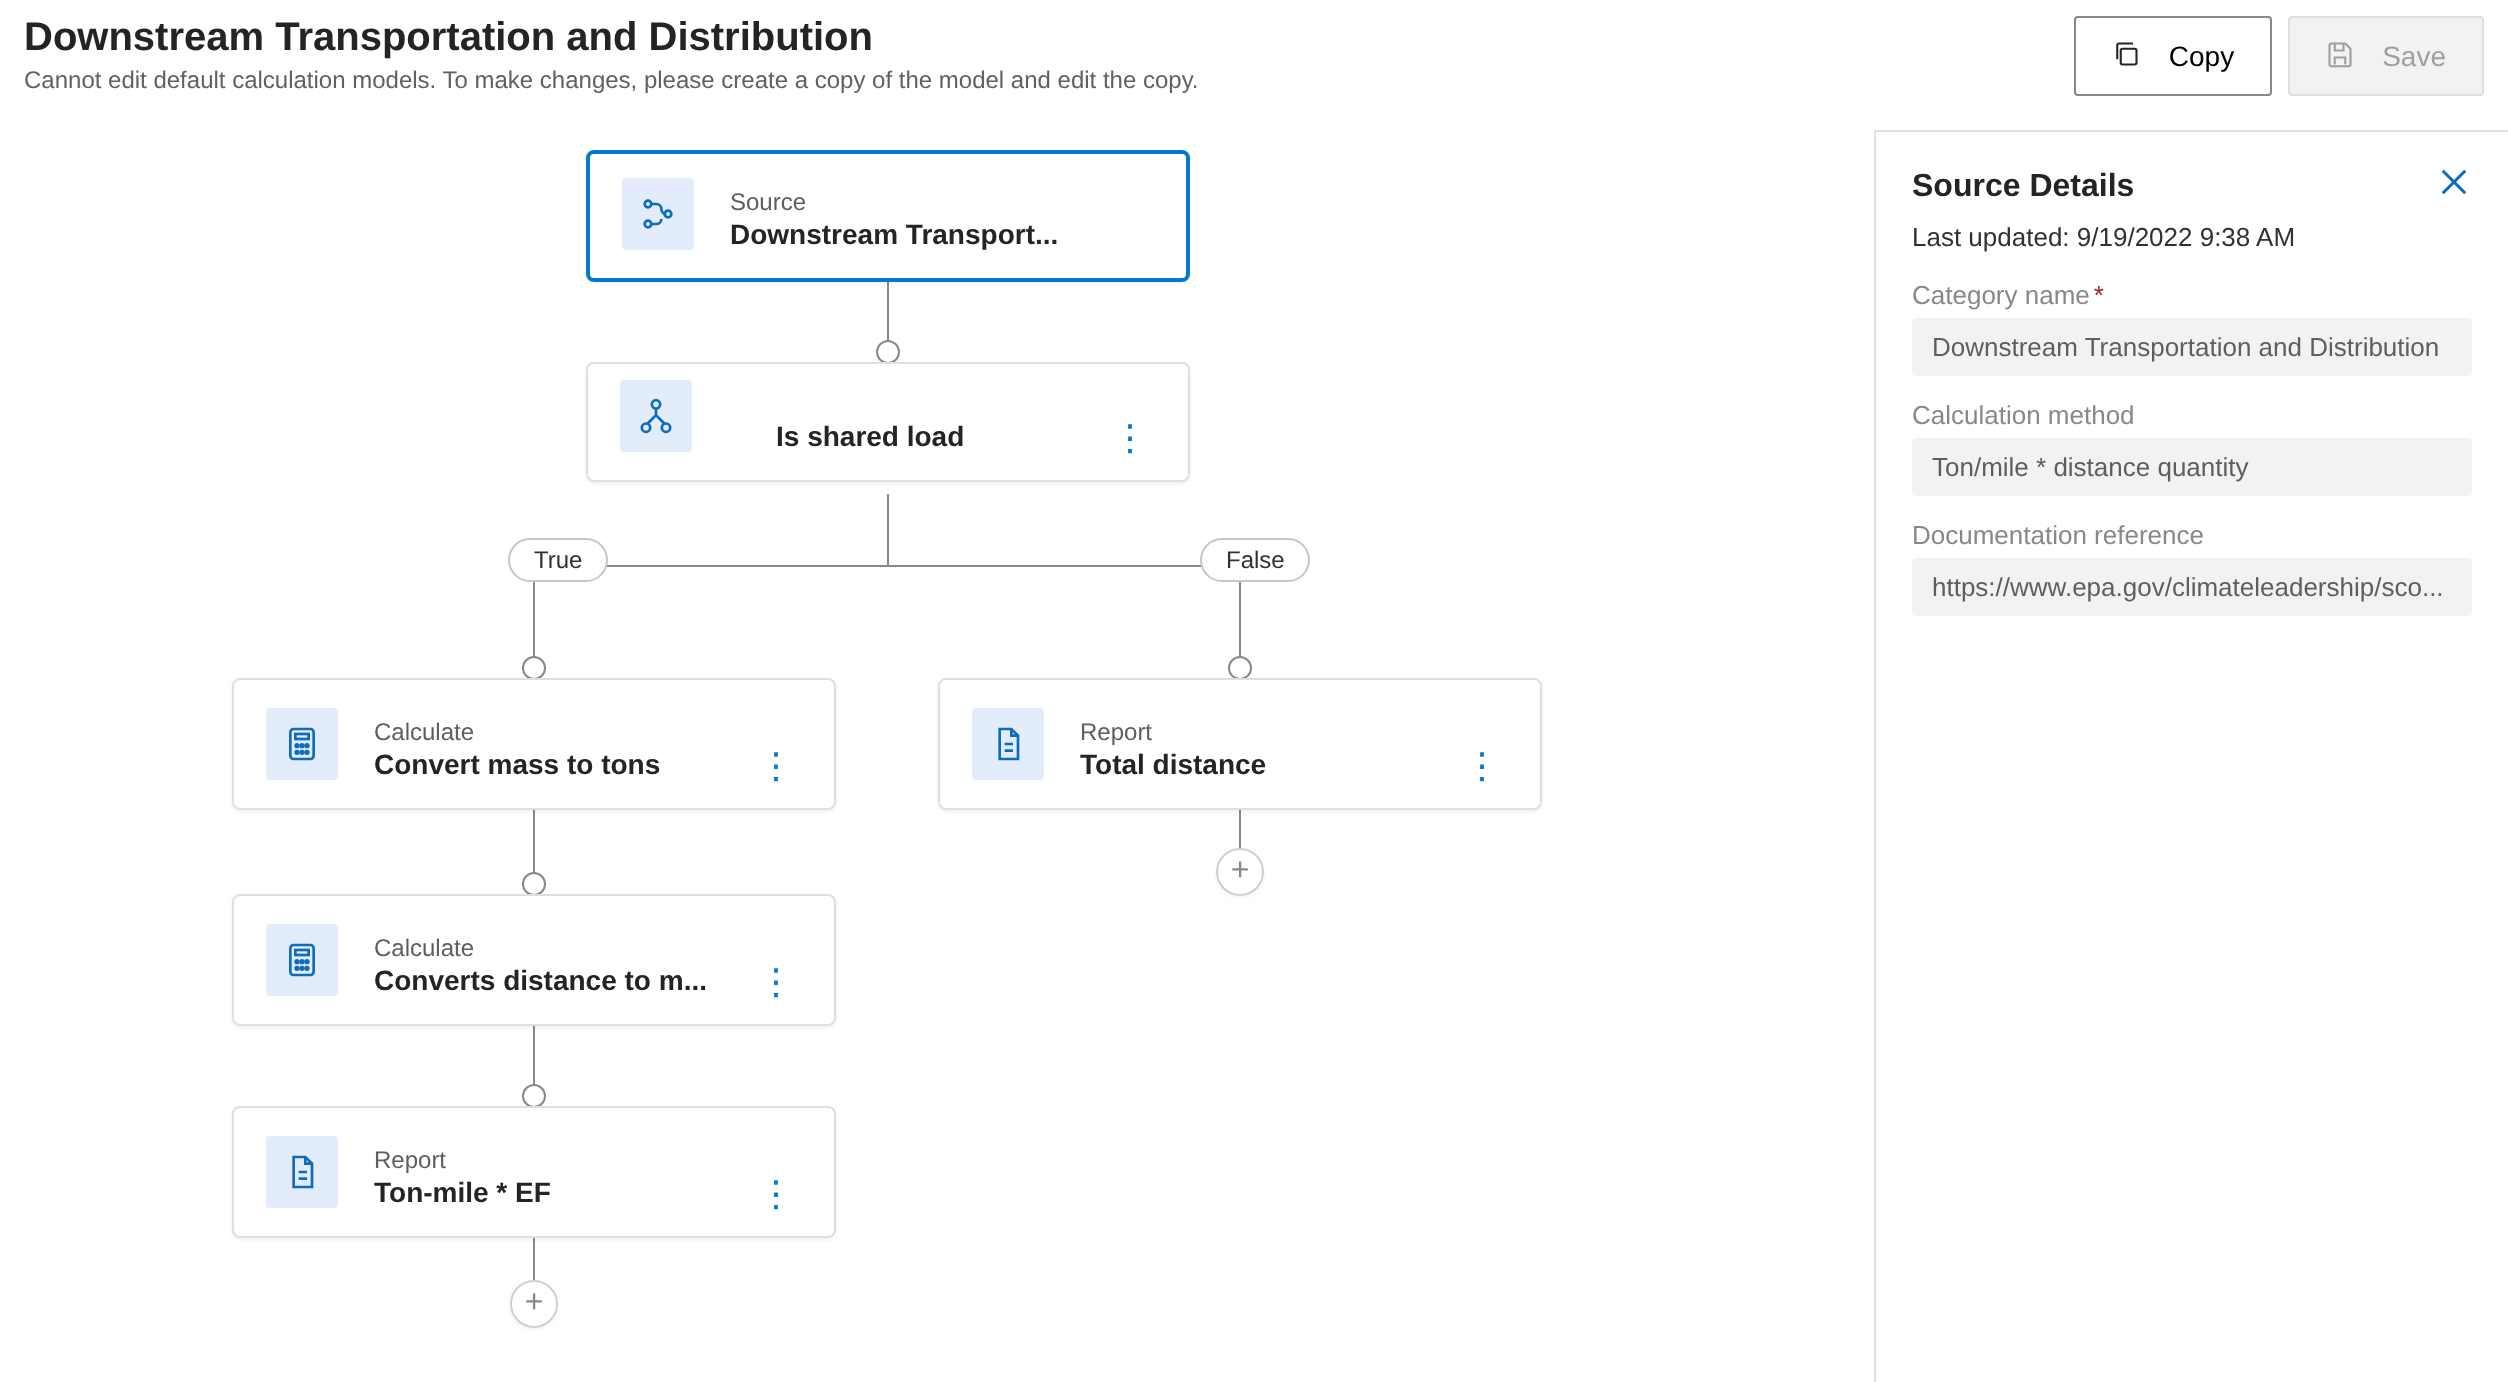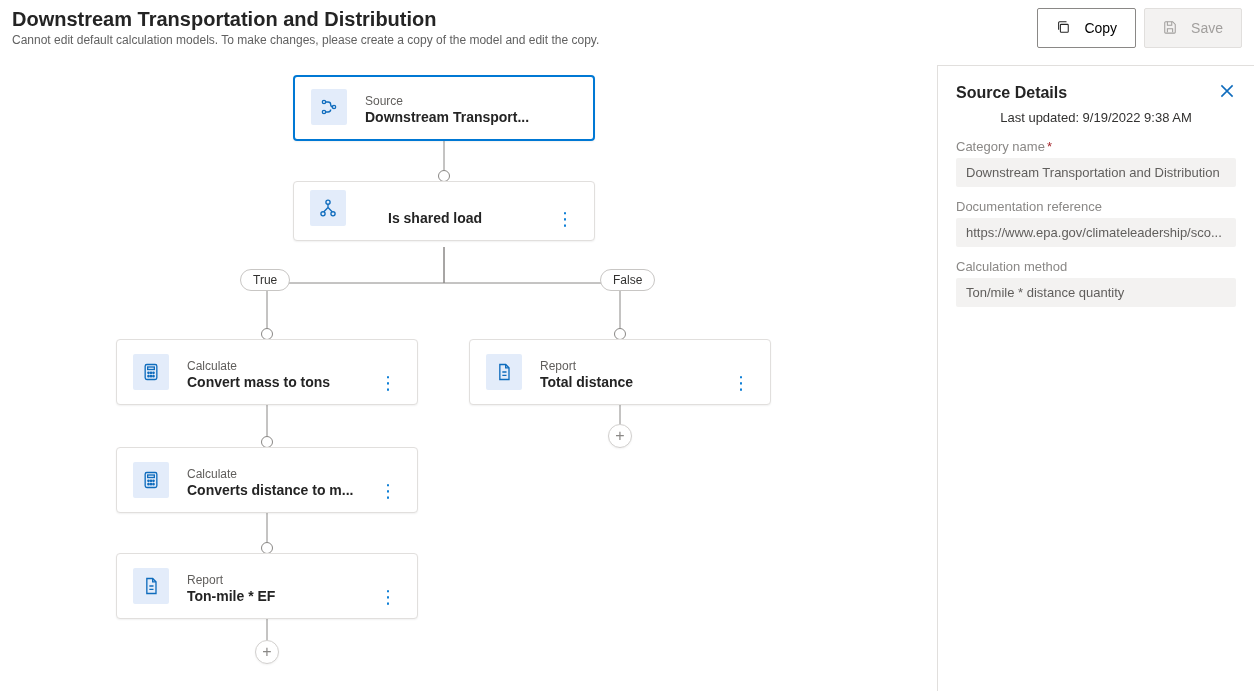--- a/index.html
+++ b/index.html
@@ -167,21 +167,20 @@
     color: #242424;
   }
   .panel-close {
     color: #0f6cbd;
     cursor: pointer;
   }
   .panel-updated {
     font-size: 13px;
     color: #323130;
     margin-bottom: 14px;
-    text-align: center;
   }
   .field { margin-bottom: 12px; }
   .field-label {
     font-size: 13px;
     color: #8a8886;
     margin-bottom: 4px;
   }
   .field-label.strong { color: #242424; font-weight:600; }
   .req { color: #a4262c; margin-left: 2px; }
   .field-input {
@@ -267,21 +266,21 @@
           <circle cx="18" cy="19" r="2.5"></circle>
           <path d="M12 7.5v4M12 11.5l-5 5M12 11.5l5 5"></path>
         </svg>
     </div>
     <div class="node-text">
       <div class="node-title">Is shared load</div>
     </div>
     <div class="node-menu">⋮</div>
   </div>
 
-  <div class="badge" style="left:240px; top:221px;">True</div>
+  <div class="badge" style="left:254px; top:221px;">True</div>
   <div class="badge" style="left:600px; top:221px;">False</div>
 
   <div class="join-dot" style="left:261px; top:280px;"></div>
   <div class="join-dot" style="left:614px; top:280px;"></div>
 
   <div class="node" style="left:116px; top:291px;">
     <div class="node-icon">
       <svg width="20" height="20" viewBox="0 0 24 24" fill="none" stroke="#0f6cbd" stroke-width="1.6">
           <rect x="5" y="3" width="14" height="18" rx="2"></rect>
           <rect x="8" y="6" width="8" height="3"></rect>
@@ -372,25 +371,25 @@
 
   <div class="field">
     <div class="field-label"><span>Category name</span><span class="req">*</span></div>
     <div class="field-input">
         <span style="overflow:hidden;text-overflow:ellipsis;">Downstream Transportation and Distribution</span>
       </div>
   </div>
 
 
   <div class="field">
+    <div class="field-label">Calculation method</div>
+    <div class="field-input">
+        <span>Ton/mile * distance quantity</span>
+      </div>
+  </div>
+
+  <div class="field">
     <div class="field-label">Documentation reference</div>
     <div class="field-input">
         <span style="overflow:hidden;text-overflow:ellipsis;">https://www.epa.gov/climateleadership/sco...</span>
       </div>
   </div>
-
-  <div class="field">
-    <div class="field-label">Calculation method</div>
-    <div class="field-input">
-        <span>Ton/mile * distance quantity</span>
-      </div>
-  </div>
 </div>
 
 </body></html>

